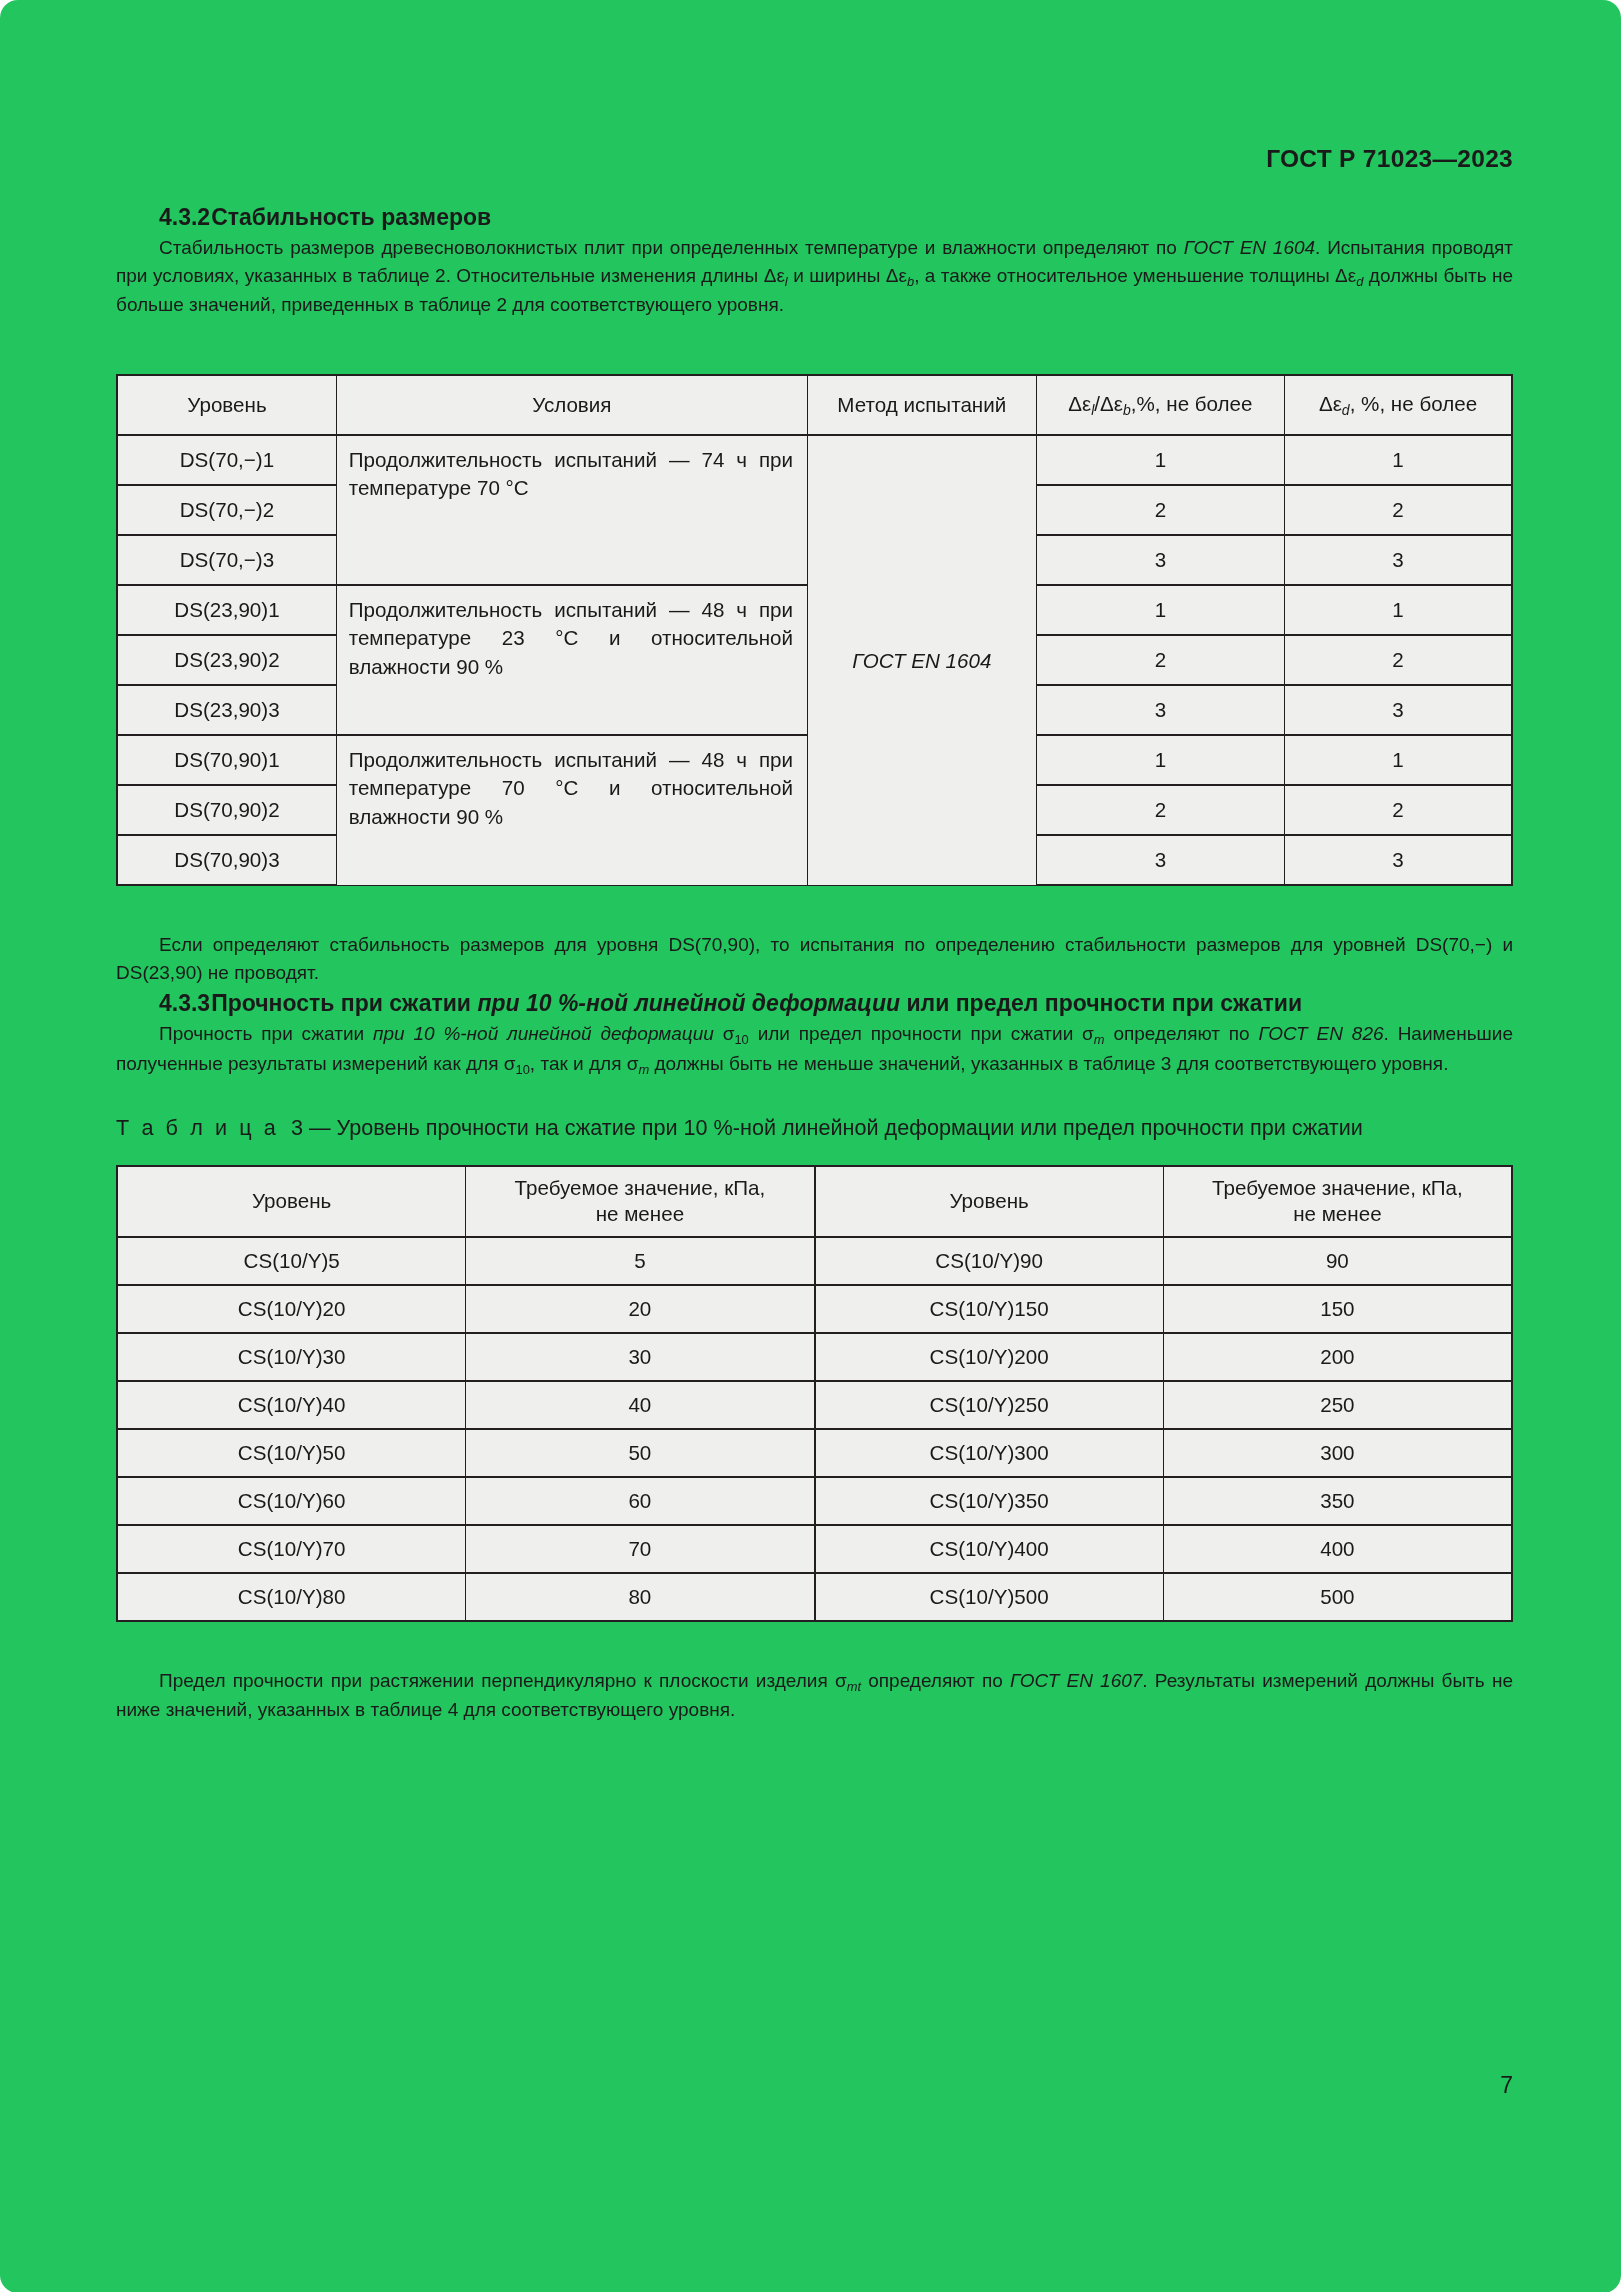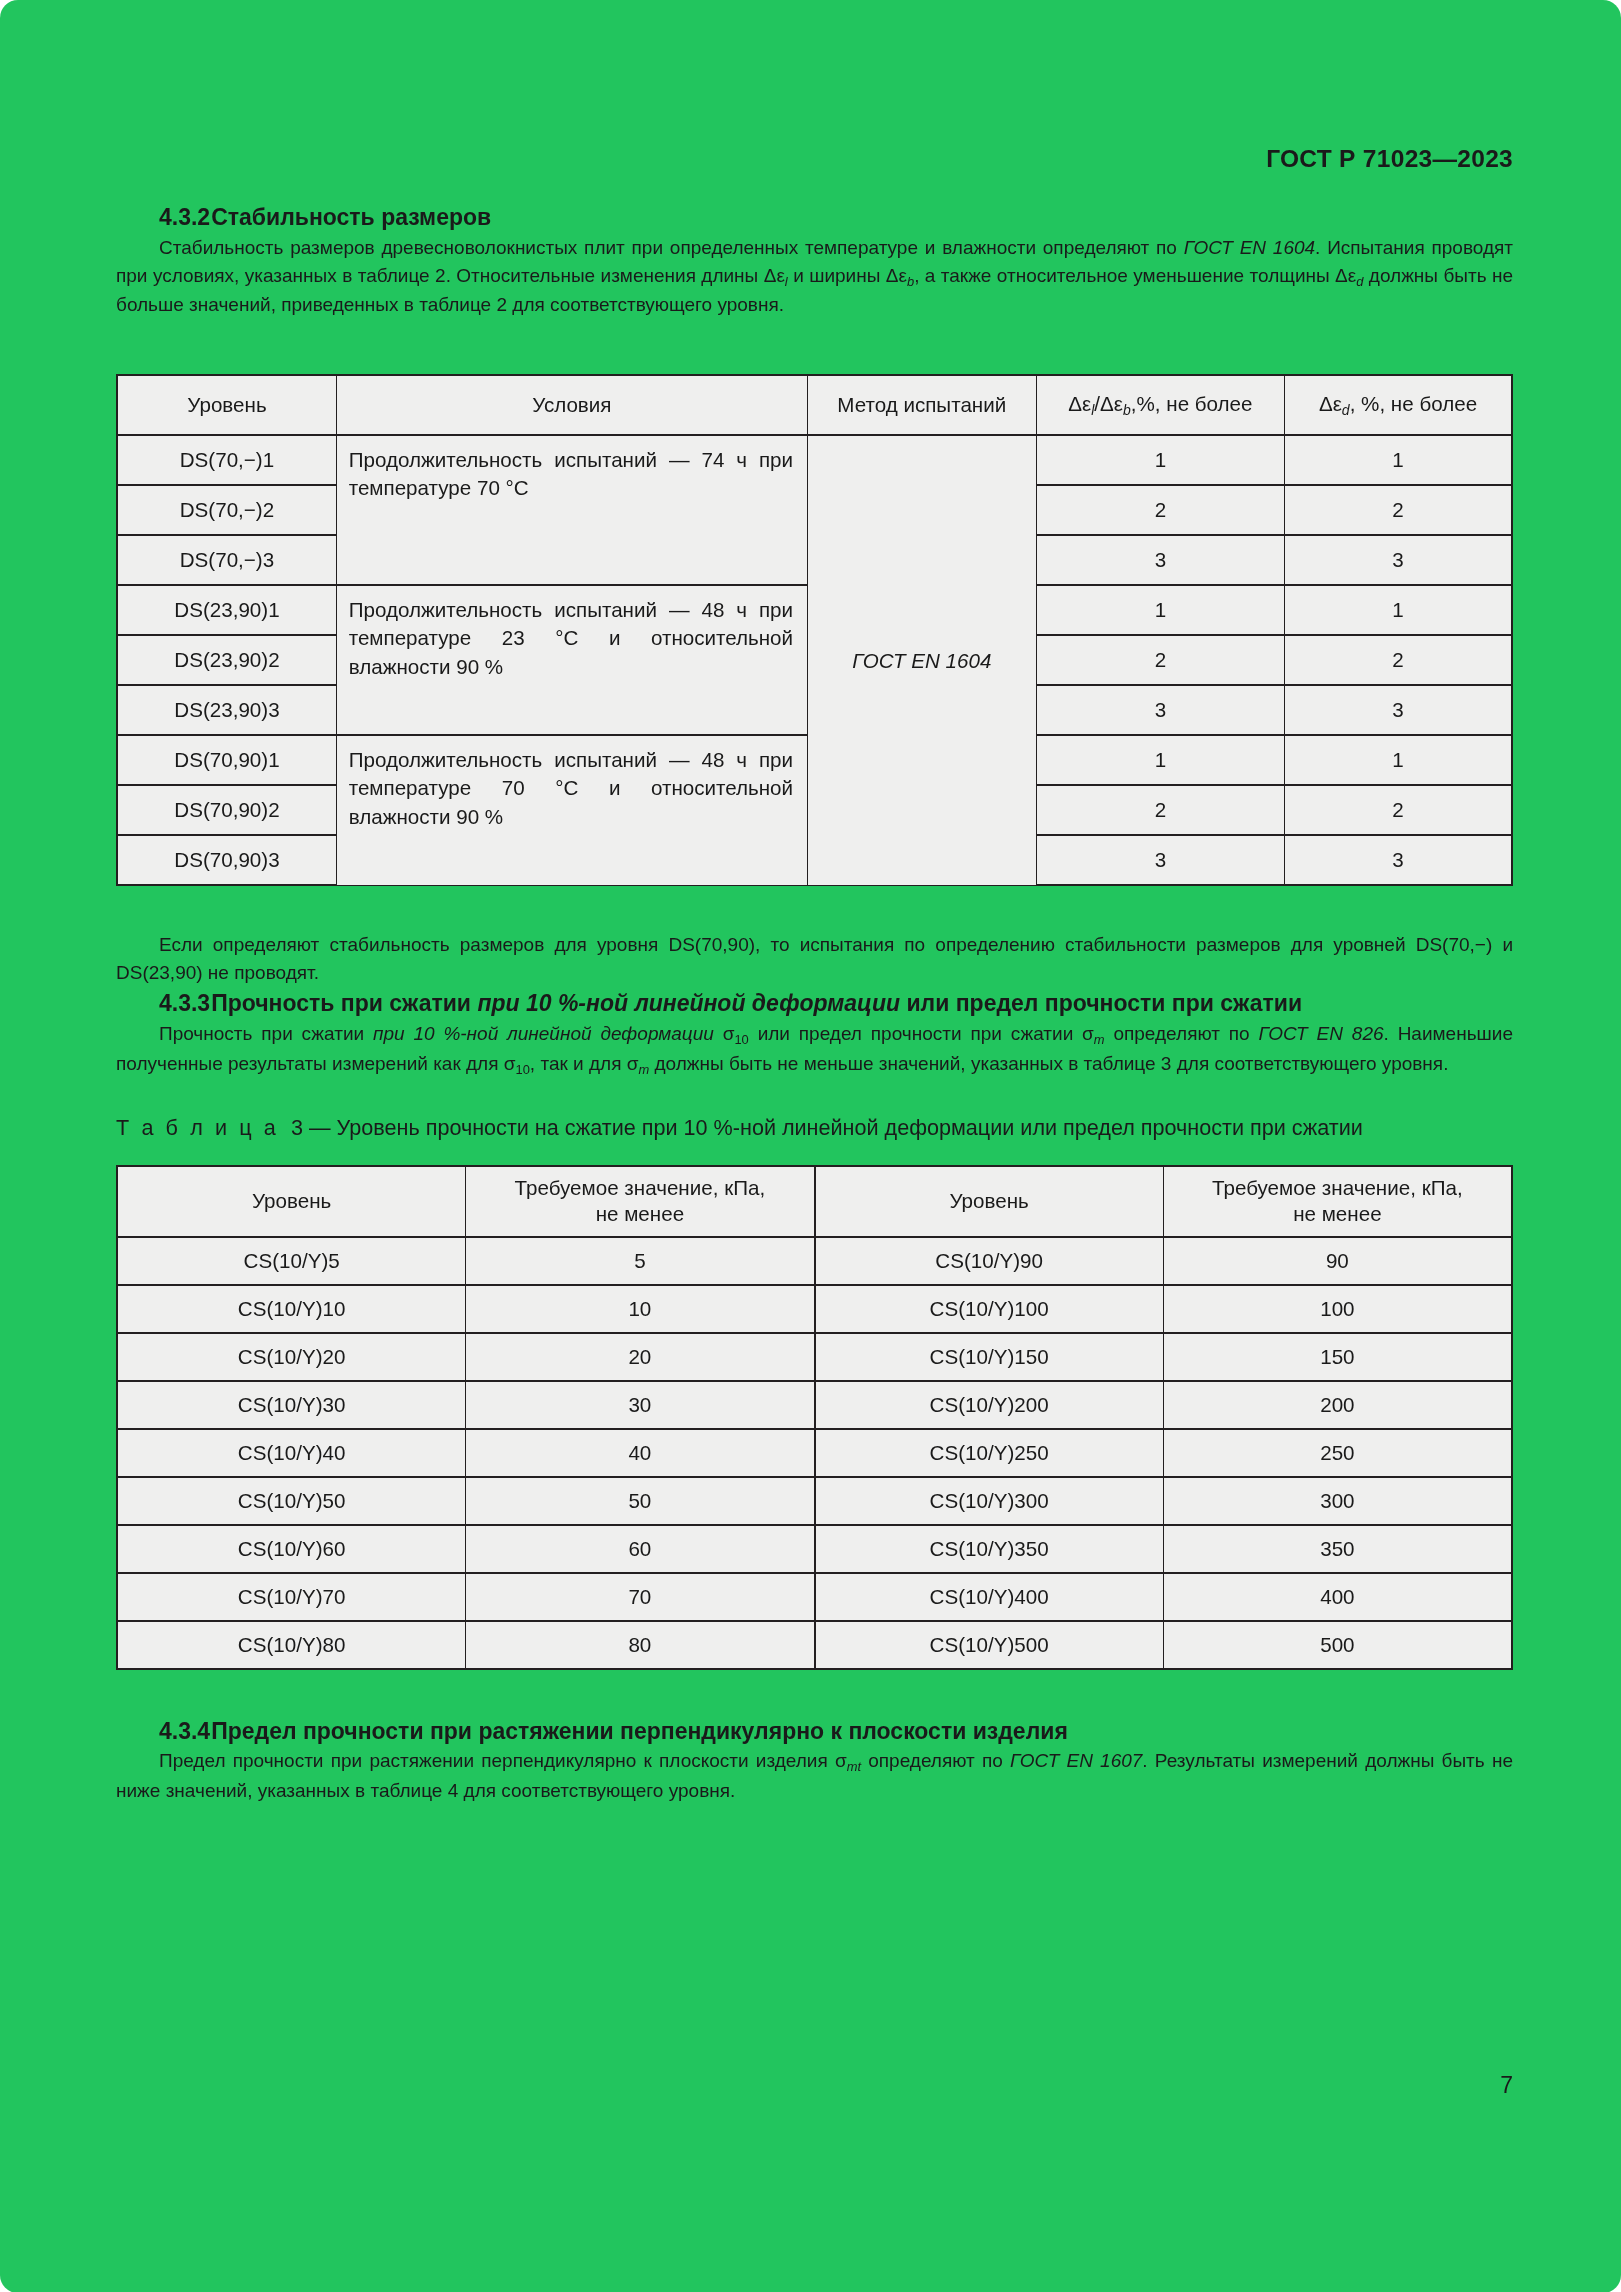--- a/index.html
+++ b/index.html
@@ -258,26 +258,20 @@
         </tr>
       </thead>
       <tbody>
         <tr>
           <td class="outer-left">CS(10/Y)5</td>
           <td>5</td>
           <td class="vr-thick">CS(10/Y)90</td>
           <td class="outer-right">90</td>
         </tr>
         <tr>
-          <td class="outer-left hr-thick">CS(10/Y)10</td>
-          <td class="hr-thick">10</td>
-          <td class="vr-thick hr-thick">CS(10/Y)100</td>
-          <td class="outer-right hr-thick">100</td>
-        </tr>
-        <tr>
           <td class="outer-left hr-thick">CS(10/Y)20</td>
           <td class="hr-thick">20</td>
           <td class="vr-thick hr-thick">CS(10/Y)150</td>
           <td class="outer-right hr-thick">150</td>
         </tr>
         <tr>
           <td class="outer-left hr-thick">CS(10/Y)30</td>
           <td class="hr-thick">30</td>
           <td class="vr-thick hr-thick">CS(10/Y)200</td>
           <td class="outer-right hr-thick">200</td>
@@ -310,23 +304,20 @@
           <td class="outer-left outer-bottom hr-thick">CS(10/Y)80</td>
           <td class="outer-bottom hr-thick">80</td>
           <td class="vr-thick outer-bottom hr-thick">CS(10/Y)500</td>
           <td class="outer-right outer-bottom hr-thick">500</td>
         </tr>
       </tbody>
     </table>
 
     <div class="spacer-lg"></div>
 
-    <div class="clause-heading">
-      <span class="num">4.3.4</span><span>Предел прочности при растяжении перпендикулярно к плоскости изделия</span>
-    </div>
 
     <p class="body-text"><span>Предел прочности при растяжении перпендикулярно к плоскости изделия σ</span><span class="sub">mt</span><span> определяют по </span><i>ГОСТ EN 1607</i><span>. Результаты измерений должны быть не ниже значений, указанных в таблице 4 для соответствующего уровня.</span></p>
 
   </div>
 
   <div class="page-number">7</div>
 
 </div>
 
 

